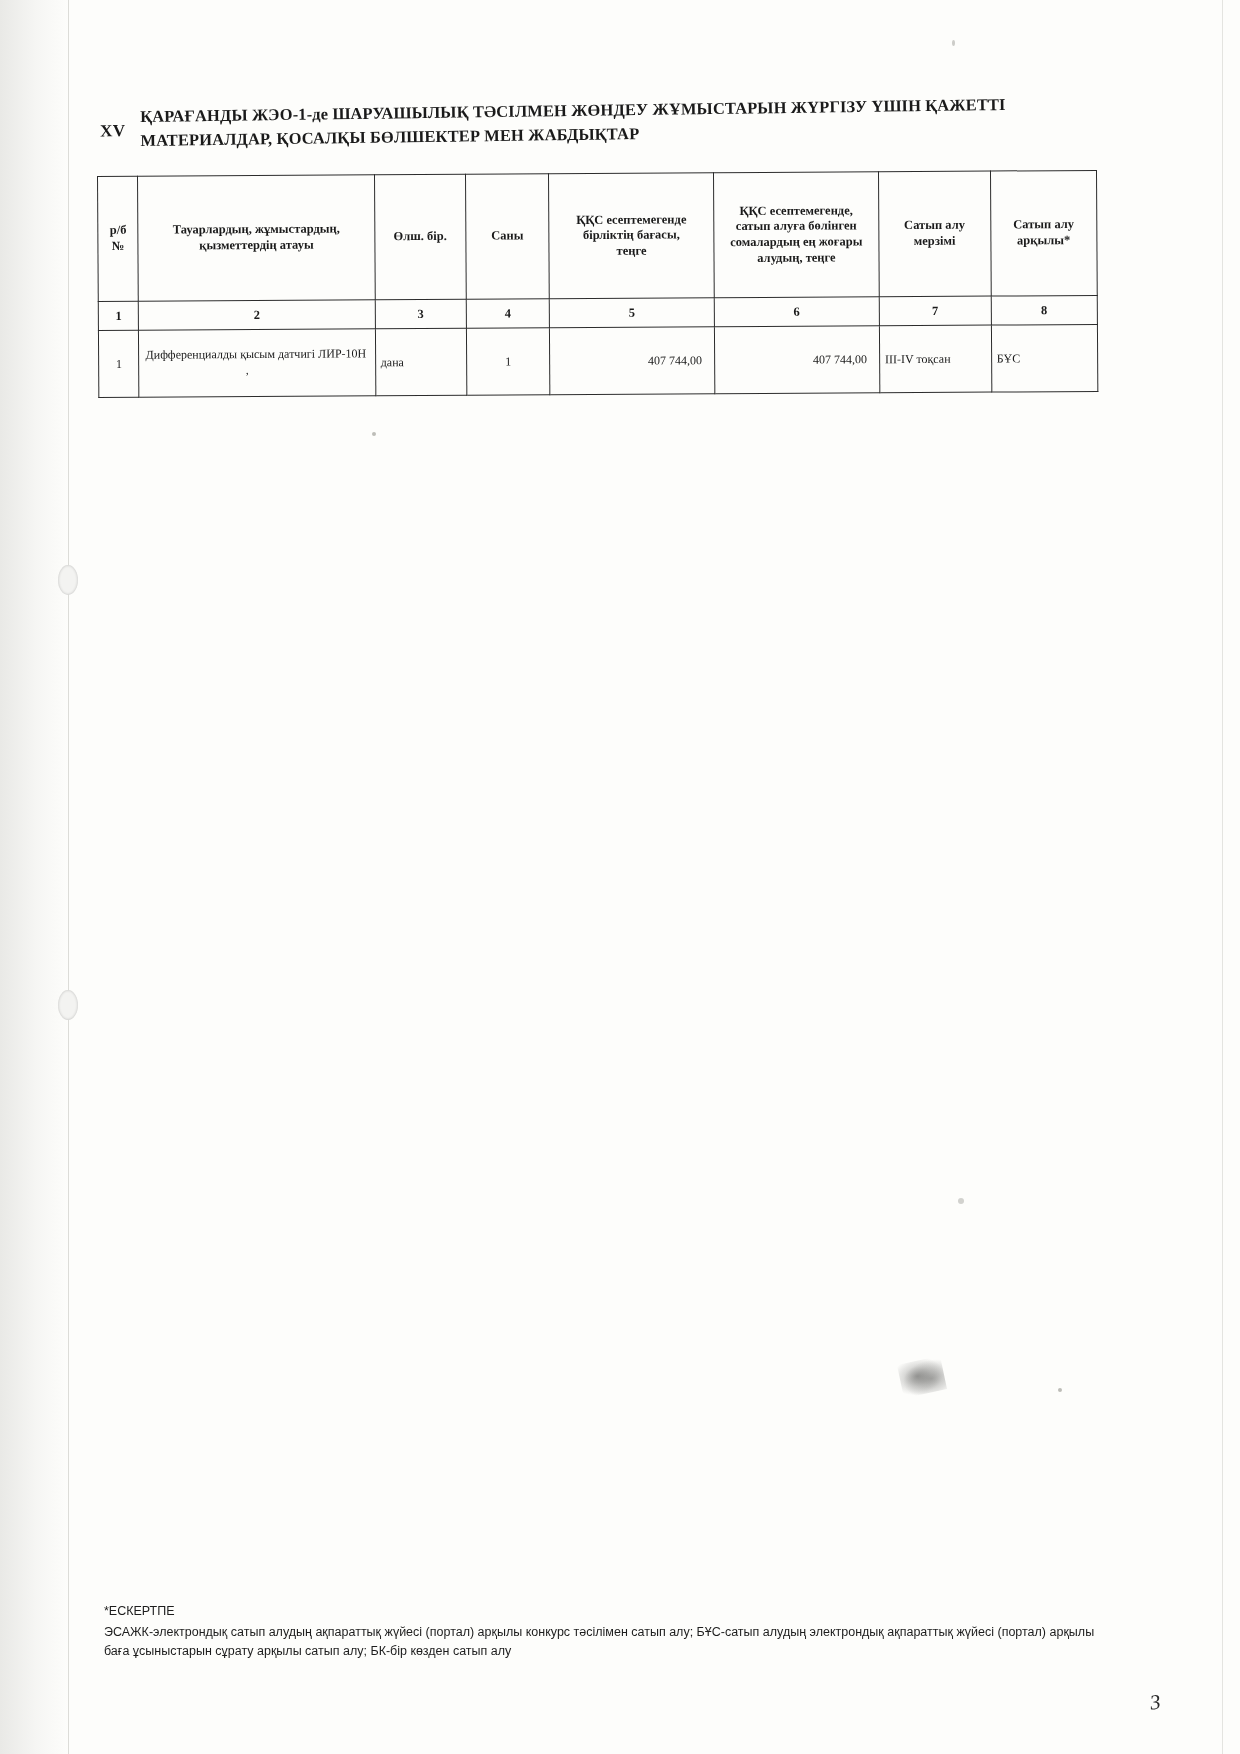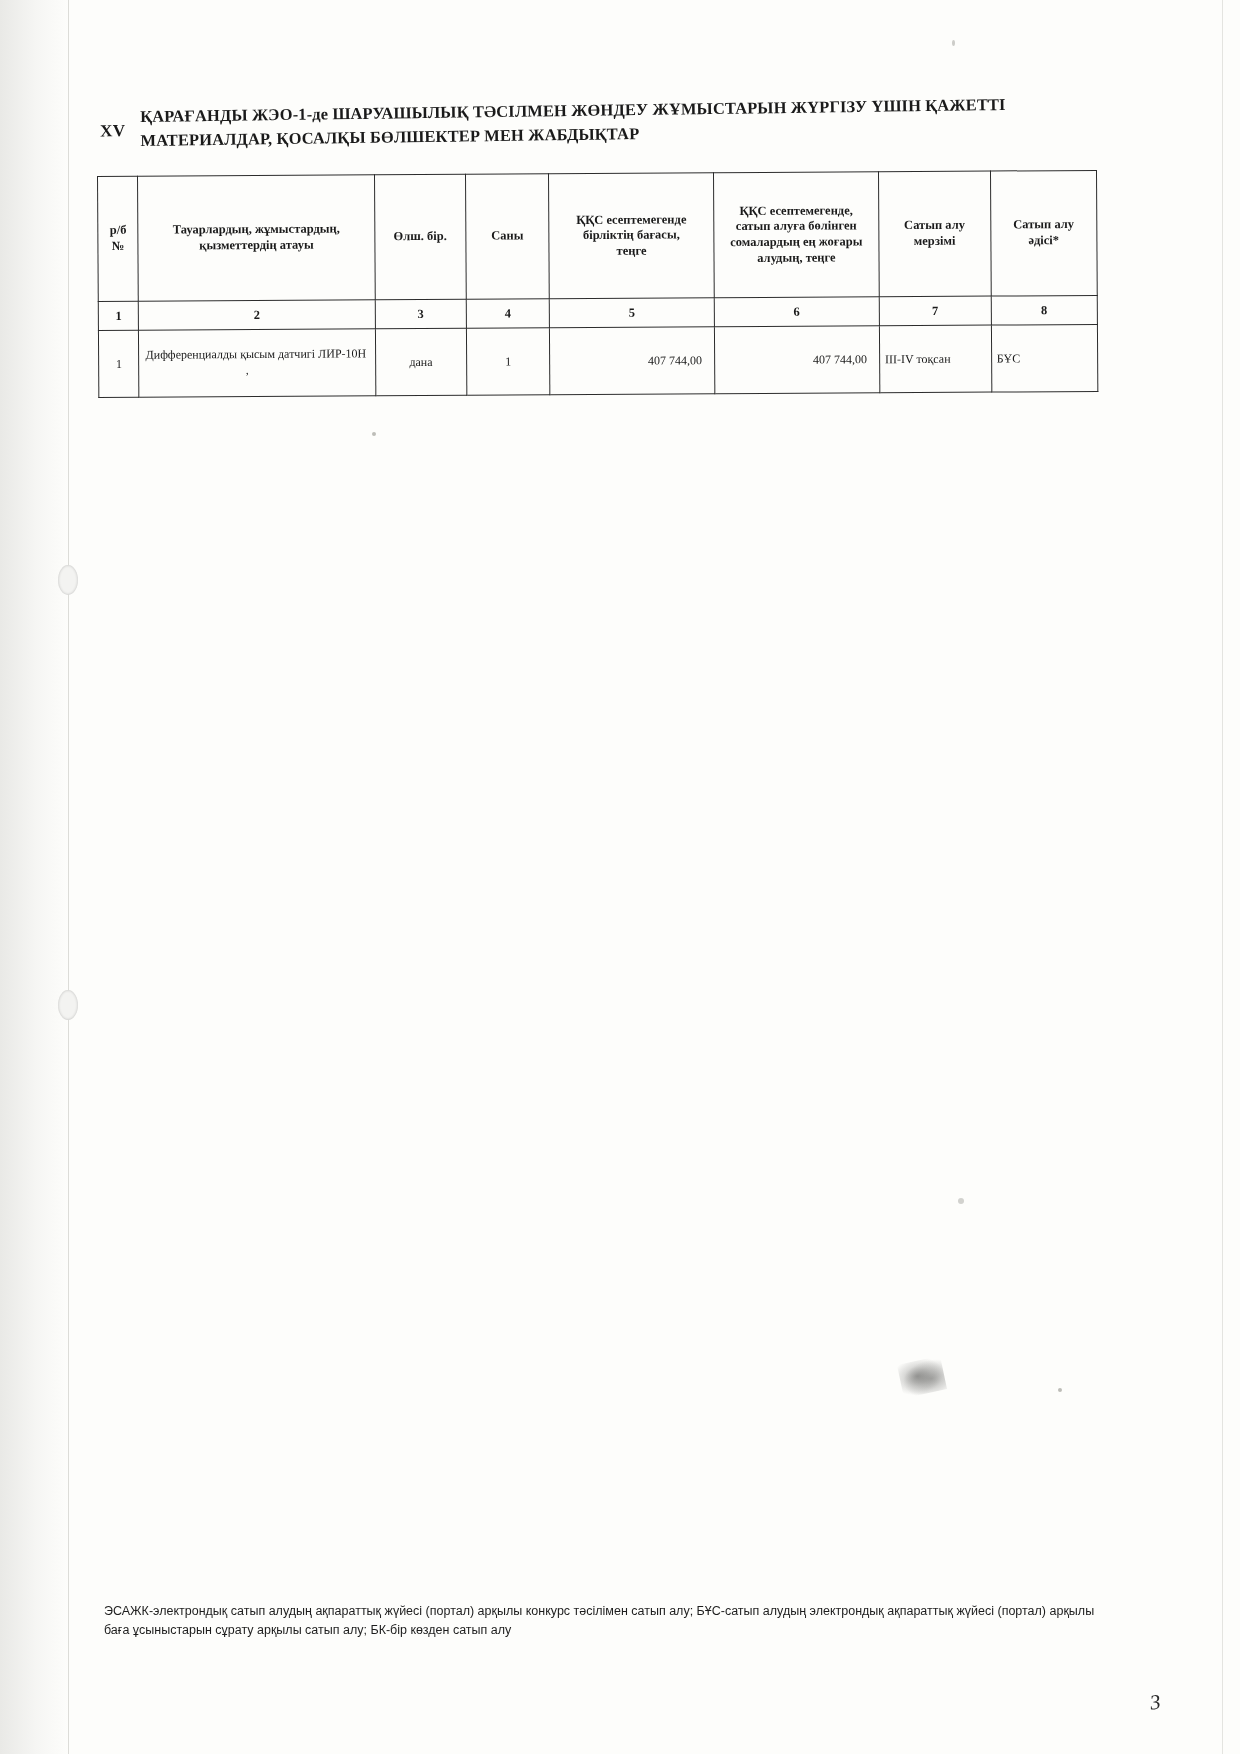--- a/index.html
+++ b/index.html
@@ -122,21 +122,21 @@
     text-align: center;
     height: 22px;
   }
   .datarow td {
     font-size: 12px;
     height: 60px;
     font-weight: 400;
   }
   .datarow td.c-idx { text-align: center; }
   .datarow td.c-name { text-align: left; line-height: 1.3; padding-left: 6px; }
-  .datarow td.c-unit { text-align: center; }
+  .datarow td.c-unit { }
   .datarow td.c-qty { text-align: center; }
   .datarow td.c-price { text-align: right; padding-right: 12px; }
   .datarow td.c-sum { text-align: right; padding-right: 12px; }
   .datarow td.c-term { text-align: left; }
   .datarow td.c-method { text-align: left; }
 
   .col1 { width: 38px; }
   .col2 { width: 222px; }
   .col3 { width: 86px; }
   .col4 { width: 78px; }
@@ -235,21 +235,21 @@
         <span>сатып алуға бөлінген</span><br>
         <span>сомалардың ең жоғары</span><br>
         <span>алудың, теңге</span>
       </th>
       <th>
         <span>Сатып алу</span><br>
         <span>мерзімі</span>
       </th>
       <th>
         <span>Сатып алу</span><br>
-        <span>әдісі*</span>
+        <span>арқылы*</span>
       </th>
     </tr>
   </thead>
   <tbody>
     <tr class="numrow">
       <td>1</td>
       <td>2</td>
       <td>3</td>
       <td>4</td>
       <td>5</td>
@@ -266,17 +266,18 @@
       <td class="c-qty">1</td>
       <td class="c-price">407 744,00</td>
       <td class="c-sum">407 744,00</td>
       <td class="c-term">III-IV тоқсан</td>
       <td class="c-method">БҰС</td>
     </tr>
   </tbody>
 </table>
 
 <div class="footnote">
+  <span class="fn-title">*ЕСКЕРТПЕ</span>
   <span>ЭСАЖК-электрондық сатып алудың ақпараттық жүйесі (портал) арқылы конкурс тәсілімен сатып алу; БҰС-сатып алудың электрондық ақпараттық</span>
   <span>жүйесі (портал) арқылы баға ұсыныстарын сұрату арқылы сатып алу; БК-бір көзден сатып алу</span>
 </div>
 
 <div class="page-number">3</div>
 
 </body></html>

